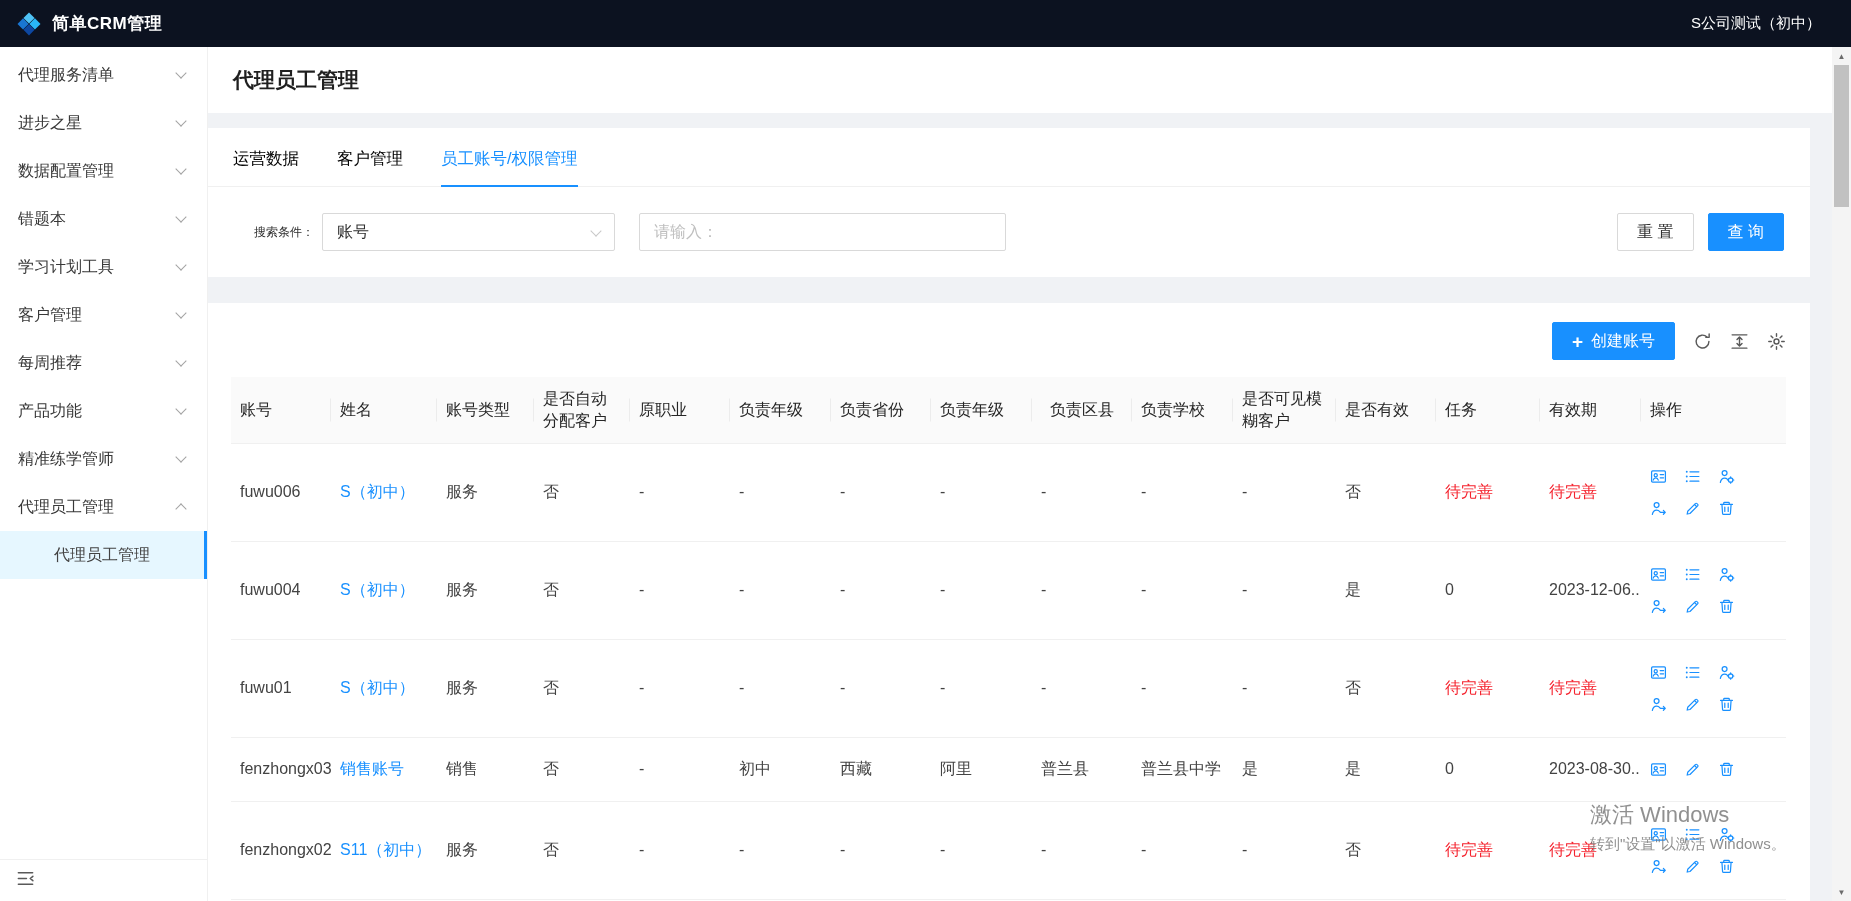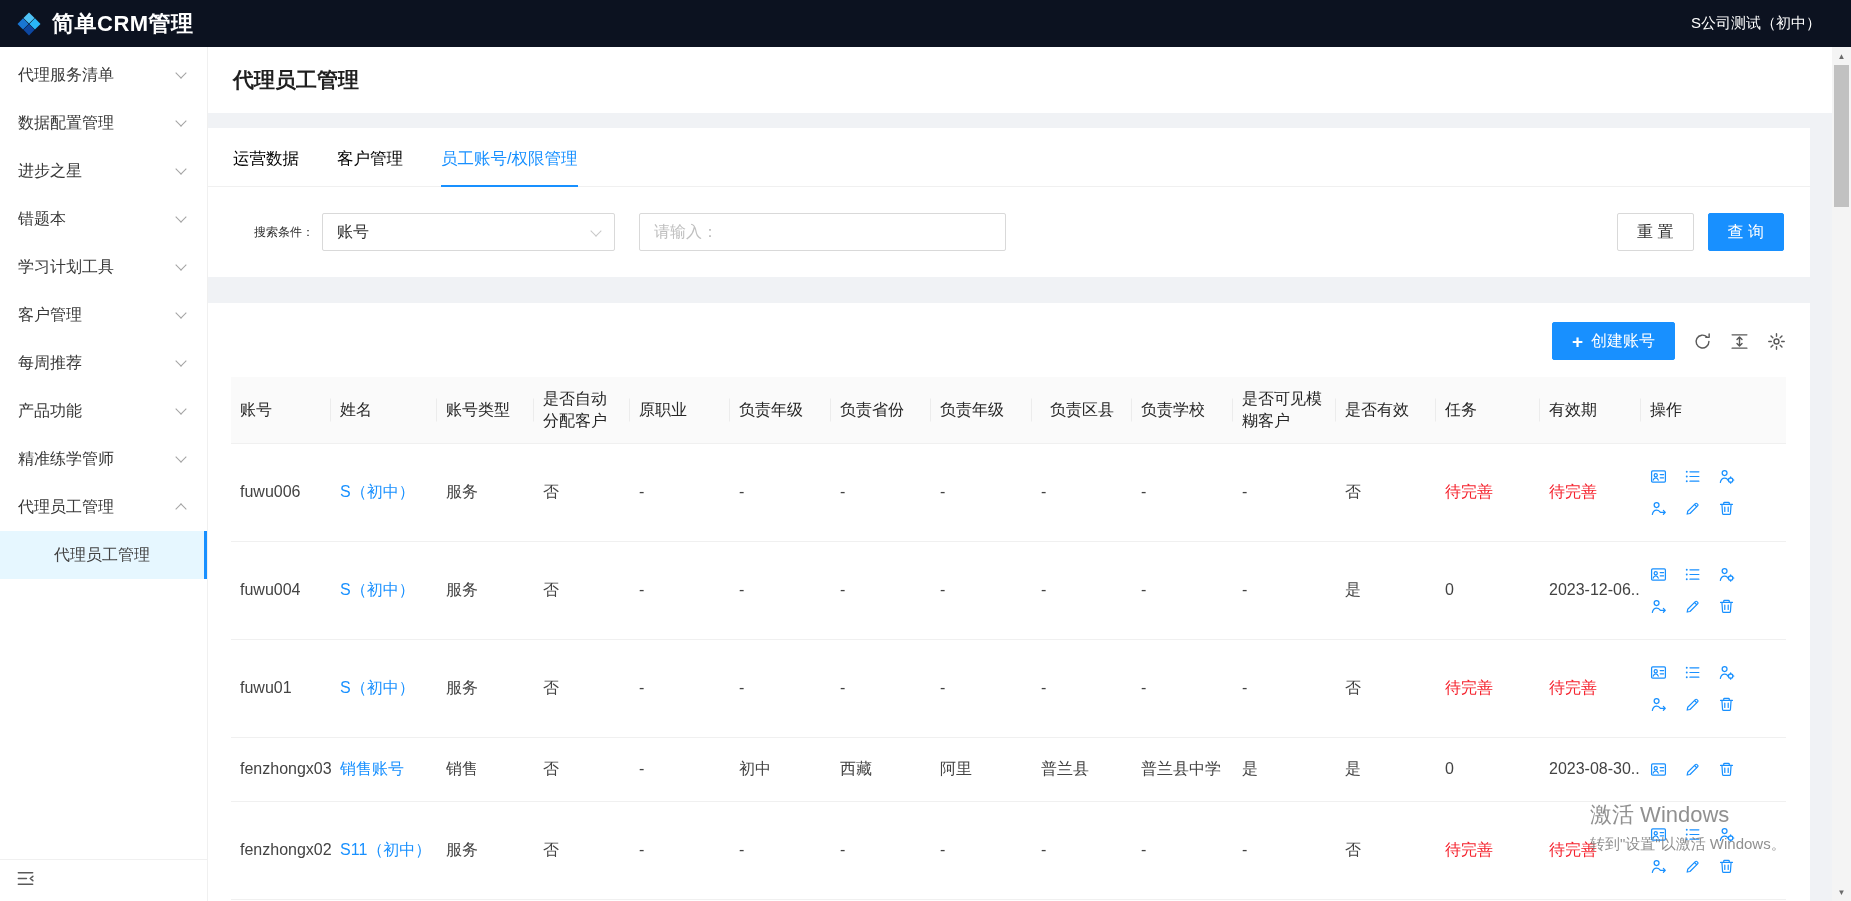--- a/index.html
+++ b/index.html
@@ -4,21 +4,21 @@
 <style>
   * { margin:0; padding:0; box-sizing:border-box; }
   html,body { width:1851px; height:901px; overflow:hidden; }
   body { font-family:"Liberation Sans","DejaVu Sans",sans-serif; background:#f0f2f5; position:relative; color:#434343; }
   :root { --primary:#1890ff; --danger:#f5222d; }
 
   
   .topbar { position:fixed; top:0; left:0; right:0; height:47px; background:#0c1220; display:flex; align-items:center; justify-content:space-between; padding:0 30px 0 16px; z-index:30; }
   .topbar-left { display:flex; align-items:center; }
   .logo svg { display:block; }
-  .app-title { color:#fff; font-size:22px; font-weight:bold; margin-left:10px; letter-spacing:.5px; }
+  .app-title { color:#fff; font-size:17px; font-weight:bold; margin-left:10px; letter-spacing:.5px; }
   .topbar-user { color:#fff; font-size:15px; cursor:pointer; }
 
   
   .sidebar { position:fixed; top:47px; left:0; bottom:0; width:207px; background:#fff; z-index:20; display:flex; flex-direction:column; box-shadow:1px 0 0 #f0f0f0; }
   .menu { flex:1; overflow:hidden; padding-top:4px; }
   .menu-item { height:48px; display:flex; align-items:center; justify-content:space-between; padding:0 22px 0 18px; font-size:16px; color:#383838; cursor:pointer; }
   .chev { width:8px; height:8px; border-right:1.5px solid #a3a3a3; border-bottom:1.5px solid #a3a3a3; transform:rotate(45deg); margin-top:-4px; flex:0 0 auto; }
   .chev.up { transform:rotate(-135deg); margin-top:4px; }
   .submenu-item { height:48px; display:flex; align-items:center; padding-left:54px; font-size:16px; color:#434343; cursor:pointer; }
   .submenu-item.active { background:#e6f7ff; border-right:3px solid var(--primary); }
@@ -93,25 +93,25 @@
   <span class="topbar-user">S公司测试（初中）</span>
 </header>
 
 <aside class="sidebar">
   <nav class="menu" id="menu">
       <div class="menu-item">
         <span>代理服务清单</span>
         <span class="chev"></span>
       </div>
       <div class="menu-item">
+        <span>进步之星</span>
+        <span class="chev"></span>
+      </div>
+      <div class="menu-item">
         <span>数据配置管理</span>
-        <span class="chev"></span>
-      </div>
-      <div class="menu-item">
-        <span>进步之星</span>
         <span class="chev"></span>
       </div>
       <div class="menu-item">
         <span>错题本</span>
         <span class="chev"></span>
       </div>
       <div class="menu-item">
         <span>学习计划工具</span>
         <span class="chev"></span>
       </div>

